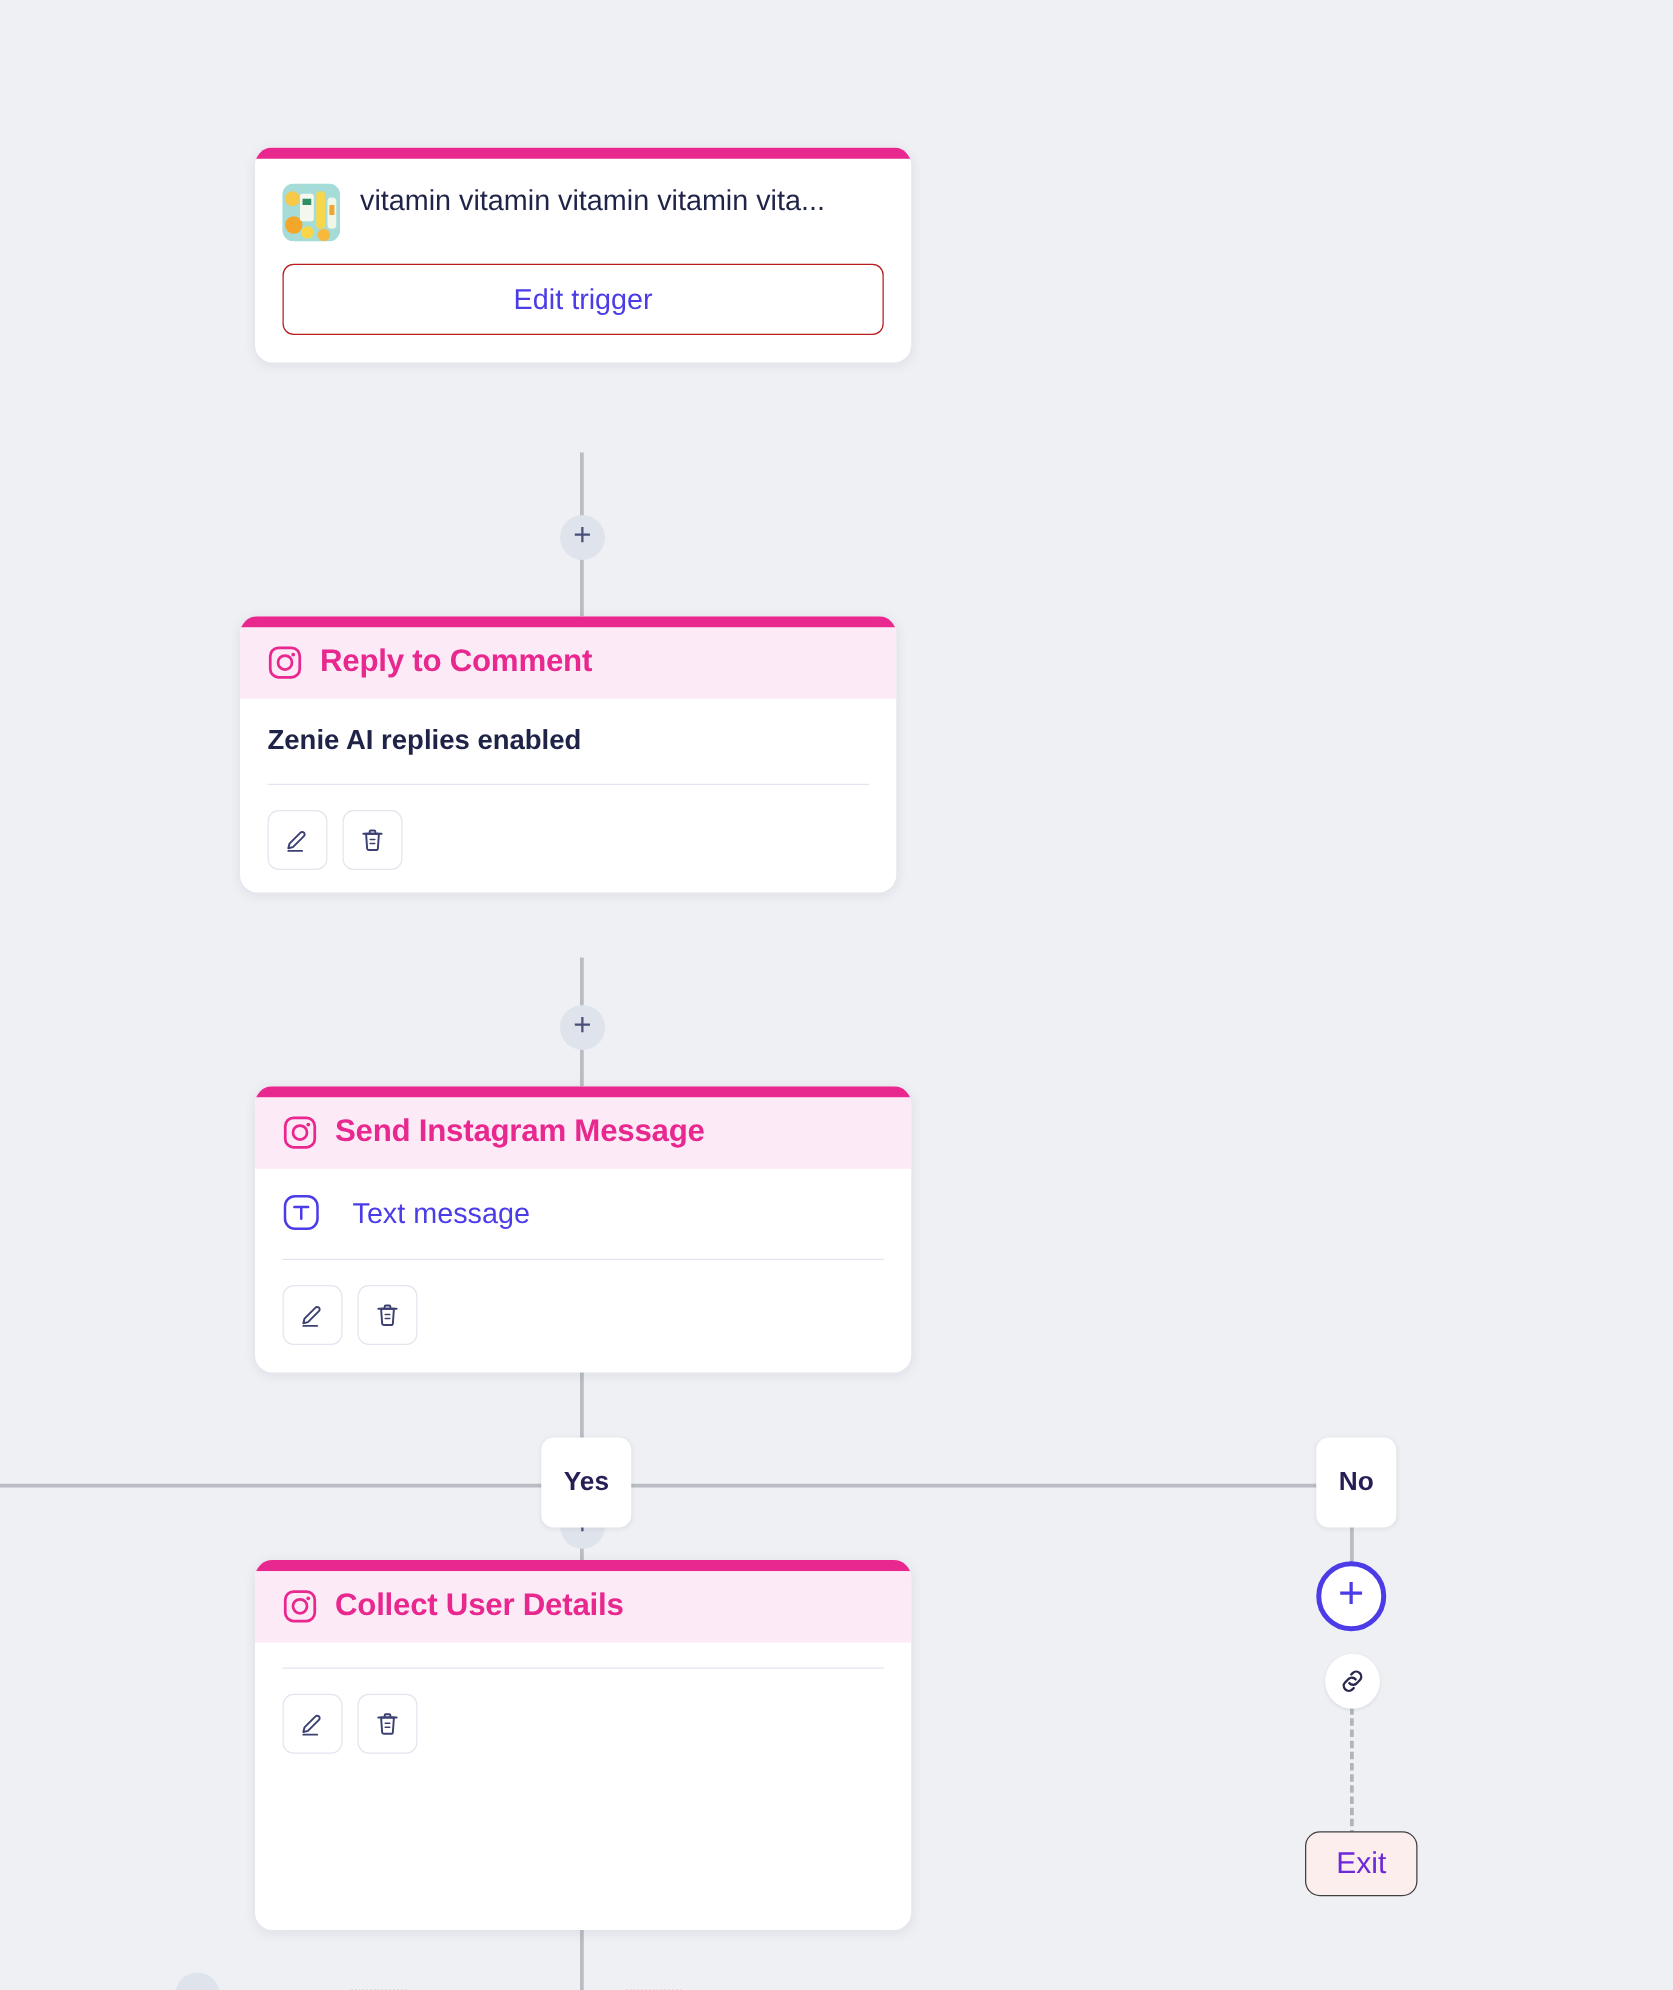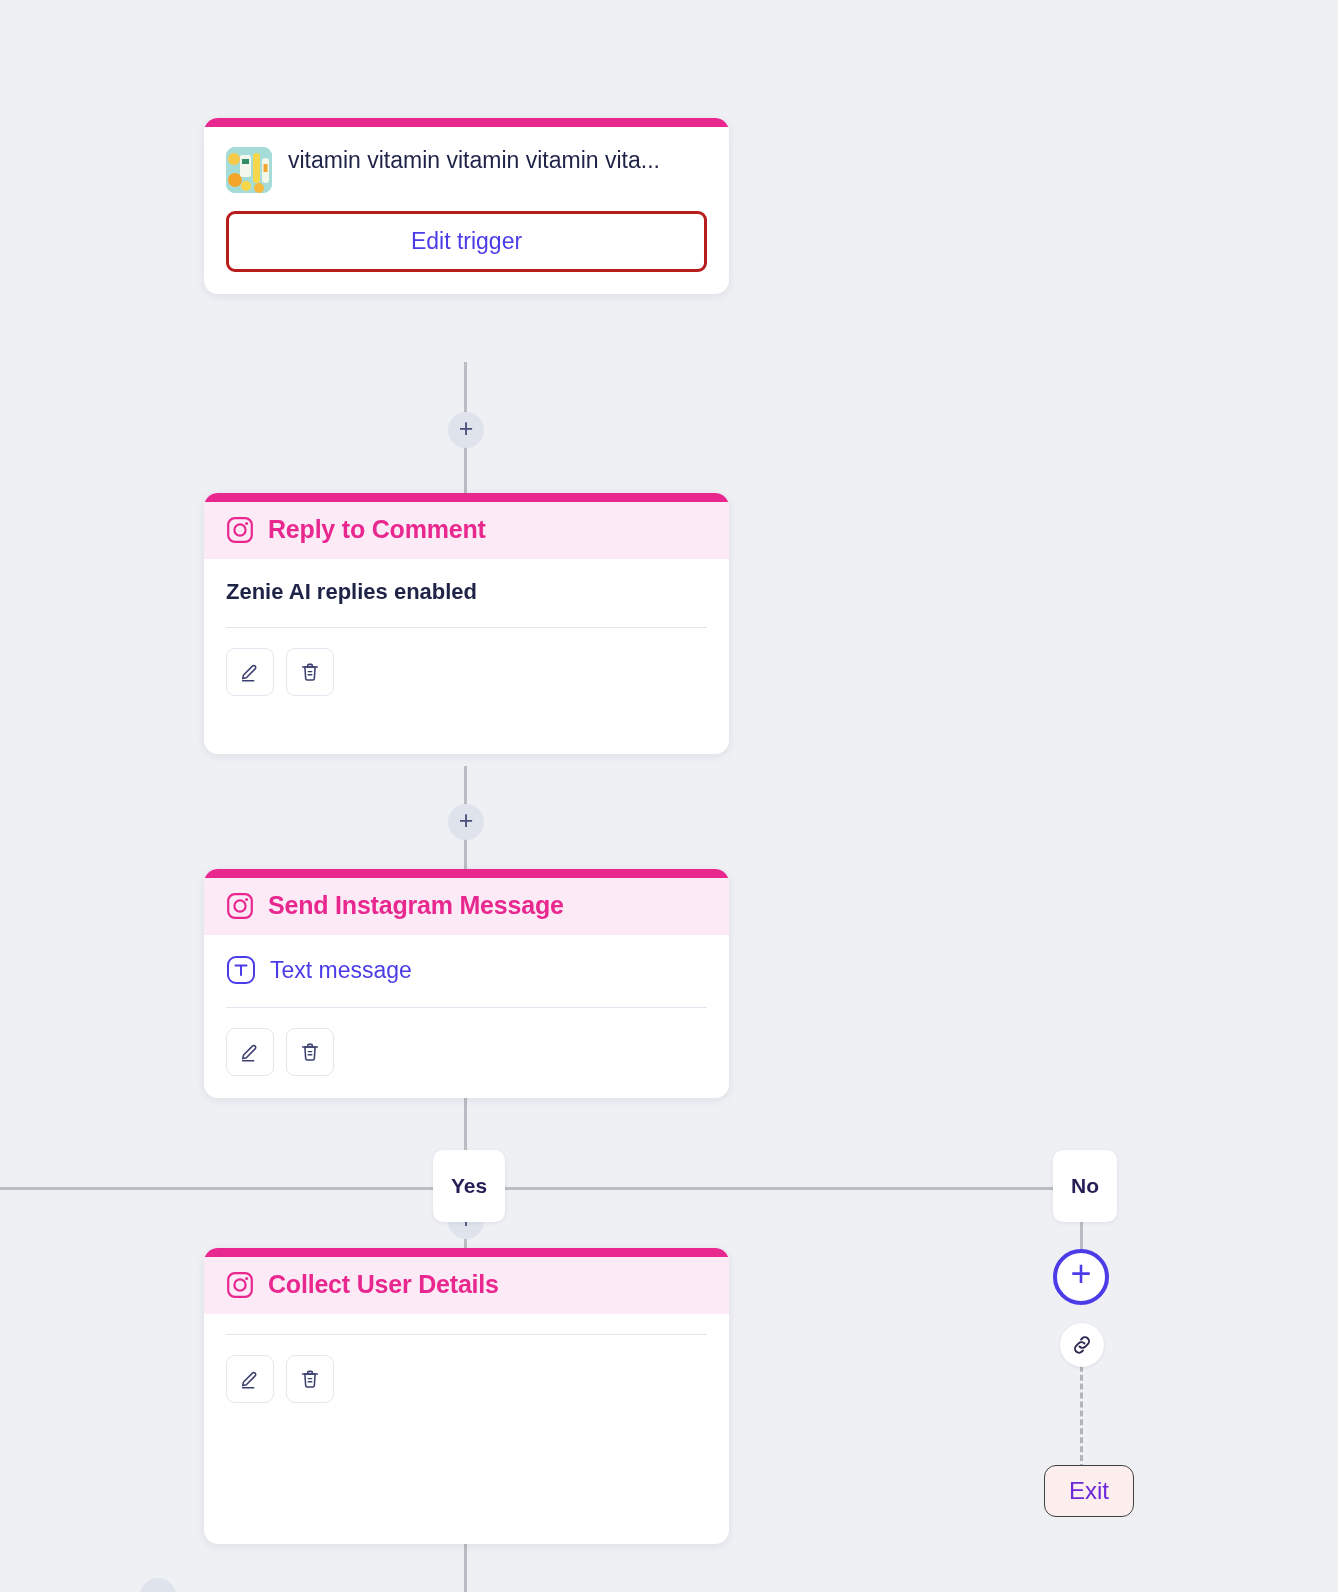--- a/index.html
+++ b/index.html
@@ -73,29 +73,29 @@
 
   .trigger-row{display:flex;align-items:flex-start;gap:16px;margin-bottom:18px;}
   .thumb{
     width:46px;height:46px;border-radius:9px;flex:none;overflow:hidden;
     background:#9fd9d6;position:relative;
   }
   .trigger-text{font-size:23px;color:#1e2347;}
 
   .edit-trigger-btn{
     display:block;width:100%;box-sizing:border-box;
-    border:3px solid #b91c1c;border-radius:9px;background:#fff;
+    border:1px solid #b91c1c;border-radius:9px;background:#fff;
     color:#4b3ce8;font-size:23px;font-family:inherit;
     padding:14px 0;text-align:center;cursor:pointer;
   }
 
   .body-text{font-size:23px;color:#1e2347;padding-bottom:22px;}
   .body-text.sm{font-size:22px;font-weight:600;}
 
-  .msgtype-row{display:flex;align-items:center;gap:14px;padding-bottom:22px;}
+  .msgtype-row{display:flex;align-items:center;gap:26px;padding-bottom:22px;}
   .msgtype-label{font-size:23px;color:#4b3ce8;}
 
   .divider{height:1px;background:#e2e5ee;}
 
   .action-row{display:flex;gap:12px;padding-top:20px;}
   .icon-btn{
     width:48px;height:48px;border:1px solid #e3e6ef;border-radius:9px;
     background:#fff;display:flex;align-items:center;justify-content:center;
     cursor:pointer;padding:0;
   }
@@ -165,21 +165,21 @@
             <rect x="37.5" y="17" width="4" height="8" fill="#f0a52b"></rect>
             <circle cx="33" cy="41" r="5" fill="#f6b93b"></circle>
           </svg>
         </div>
         <div class="trigger-text">vitamin vitamin vitamin vitamin vita...</div>
       </div>
       <button class="edit-trigger-btn">Edit trigger</button>
     </div>
   </div>
 
-  <div class="card" style="left:204px;top:493px;height:261px;">
+  <div class="card" style="left:192px;top:493px;height:221px;">
     <div class="card-topbar"></div>
     <div class="card-header">
       <svg width="28" height="28" viewBox="0 0 28 28" fill="none">
         <rect x="2.2" y="2.2" width="23.6" height="23.6" rx="6.6" stroke="#e8278f" stroke-width="2.2"></rect>
         <circle cx="14" cy="14" r="5.6" stroke="#e8278f" stroke-width="2.2"></circle>
         <circle cx="20.6" cy="7.6" r="1.5" fill="#e8278f"></circle>
       </svg>
       <div class="card-title">Reply to Comment</div>
     </div>
     <div class="card-body">

